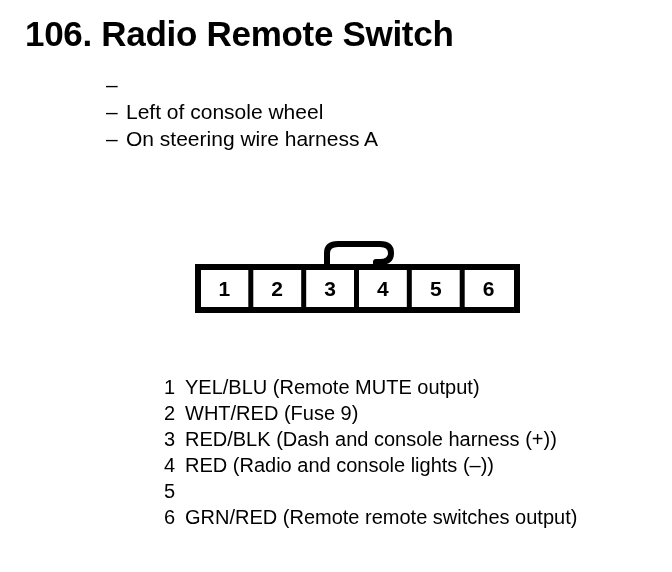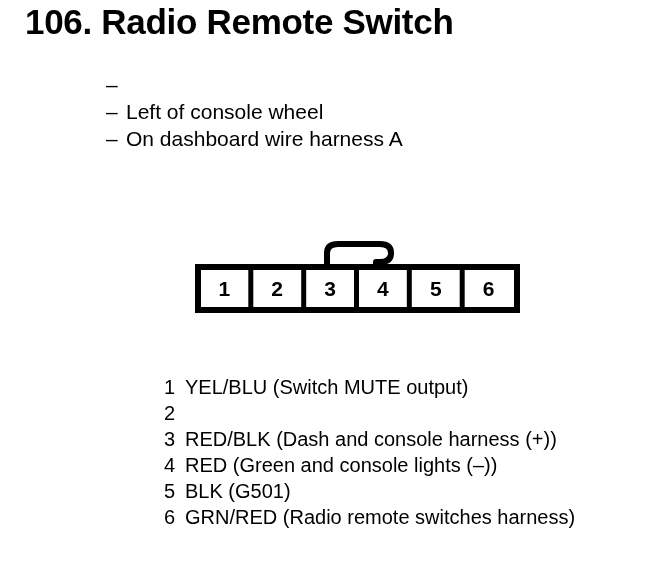--- a/index.html
+++ b/index.html
@@ -13,21 +13,21 @@
     position: relative;
     overflow: hidden;
     font-family: "Liberation Sans", sans-serif;
     color: #000000;
   }
 
   
   .page-title {
     position: absolute;
     left: 25px;
-    top: 4px;
+    top: 16px;
     font-size: 35px;
     font-weight: bold;
     letter-spacing: -0.3px;
     white-space: nowrap;
     line-height: 1.05;
   }
 
   
   .attr-list {
     position: absolute;
@@ -96,21 +96,21 @@
 <ul class="attr-list">
   <li class="attr-item">
     <span class="attr-dash">–</span>
   </li>
   <li class="attr-item">
     <span class="attr-dash">–</span>
     <span>Left of console wheel</span>
   </li>
   <li class="attr-item">
     <span class="attr-dash">–</span>
-    <span>On dashboard wire harness A</span>
+    <span>On steering wire harness A</span>
   </li>
 </ul>
 
 <div class="connector-figure">
   <svg class="connector-svg" width="340" height="100" viewBox="0 0 340 100" xmlns="http://www.w3.org/2000/svg">
 
     <path fill="none" stroke="#000000" stroke-width="6" stroke-linejoin="round" stroke-linecap="butt" d="M 137 49
              L 137 33
              Q 137 24 148 24
              L 190 24
@@ -132,34 +132,34 @@
     <text class="pin-number-text" x="140.1" y="76" text-anchor="middle">3</text>
     <text class="pin-number-text" x="192.9" y="76" text-anchor="middle">4</text>
     <text class="pin-number-text" x="245.8" y="76" text-anchor="middle">5</text>
     <text class="pin-number-text" x="298.6" y="76" text-anchor="middle">6</text>
   </svg>
 </div>
 
 <ul class="pin-legend">
   <li class="legend-row">
     <span class="legend-num">1</span>
-    <span>YEL/BLU (Switch MUTE output)</span>
+    <span>YEL/BLU (Remote MUTE output)</span>
   </li>
   <li class="legend-row">
     <span class="legend-num">2</span>
+    <span>WHT/RED (Fuse 9)</span>
   </li>
   <li class="legend-row">
     <span class="legend-num">3</span>
     <span>RED/BLK (Dash and console harness (+))</span>
   </li>
   <li class="legend-row">
     <span class="legend-num">4</span>
-    <span>RED (Green and console lights (–))</span>
+    <span>RED (Radio and console lights (–))</span>
   </li>
   <li class="legend-row">
     <span class="legend-num">5</span>
-    <span>BLK (G501)</span>
   </li>
   <li class="legend-row">
     <span class="legend-num">6</span>
-    <span>GRN/RED (Radio remote switches harness)</span>
+    <span>GRN/RED (Remote remote switches output)</span>
   </li>
 </ul>
 
 </body></html>

